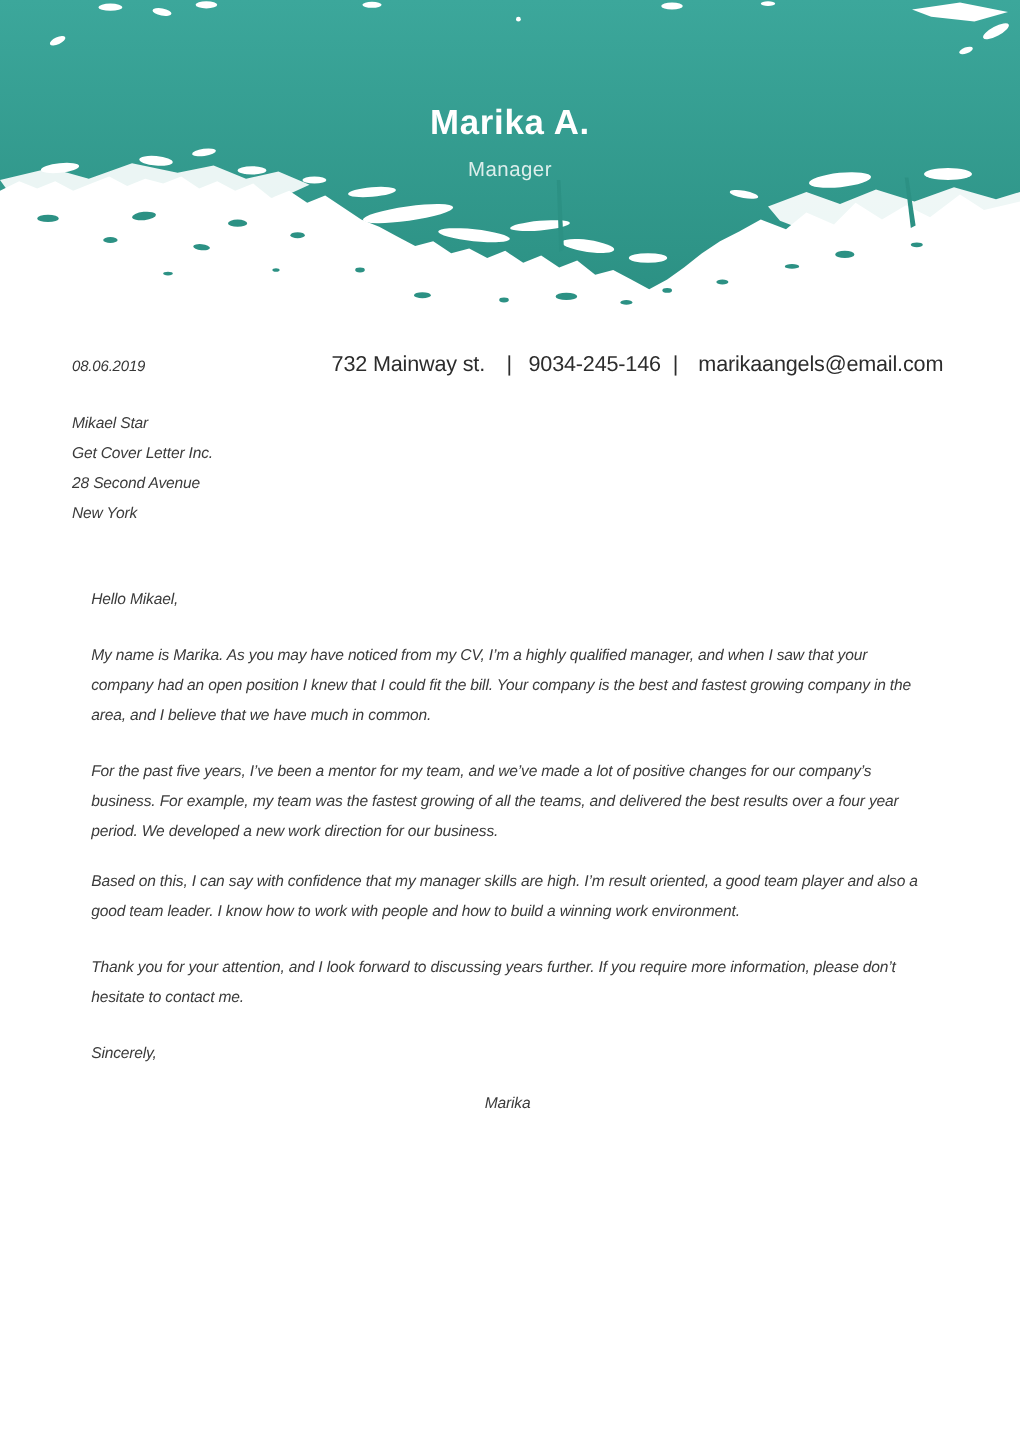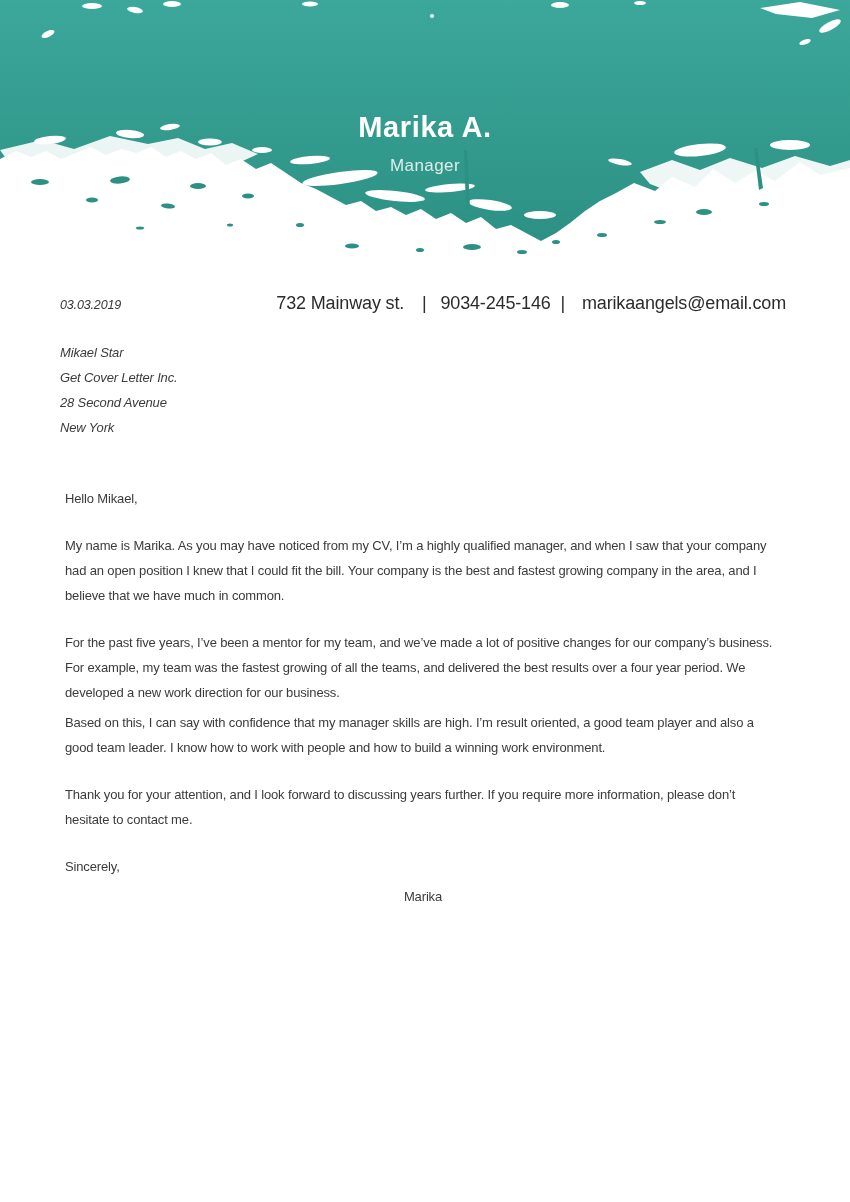--- a/index.html
+++ b/index.html
@@ -6,21 +6,21 @@
   html, body { margin: 0; padding: 0; background: #ffffff; }
   body { width: 850px; height: 1202px; font-family: "Liberation Sans", sans-serif; }
   .page { position: relative; width: 850px; height: 1202px; background: #ffffff; overflow: hidden; }
 
   
   .banner { position: relative; width: 850px; height: 260px; }
   .banner svg { position: absolute; top: 0; left: 0; width: 100%; height: 100%; display: block; }
   .banner-text {
     position: absolute; top: 0; left: 0; width: 100%;
     display: flex; flex-direction: column; align-items: center;
-    padding-top: 112px; pointer-events: none;
+    padding-top: 88px; pointer-events: none;
   }
   .applicant-name {
     margin: 0; color: #ffffff; font-size: 29px; font-weight: 700;
     letter-spacing: 0.6px; line-height: 1.1;
   }
   .applicant-title {
     margin-top: 12px; color: rgba(255,255,255,0.83);
     font-size: 17px; font-weight: 400; letter-spacing: 0.4px;
   }
 
@@ -35,21 +35,21 @@
   }
   .letter-date { font-style: italic; font-size: 12.5px; color: #373737; }
   .contact { color: #2c2c2c; font-size: 18px; }
   .contact .sep { color: #2c2c2c; }
   .contact .sep-a { margin: 0 9px 0 13px; }
   .contact .sep-b { margin: 0 12px 0 5px; }
 
   .recipient { margin-top: 26px; }
   .recipient div { line-height: 25px; font-style: italic; }
 
-  p { margin: 5px; }
+  p { margin: 16px; font-style: italic; }
   .greeting { margin-top: 46px; }
   .para { margin-top: 22px; }
   .para.tight { margin-top: 2px; }
   .closing { margin-top: 22px; }
   .signature { margin-top: 0; text-align: center; }
 </style>
 </head>
 <body>
 
 <div class="page">
@@ -129,21 +129,21 @@
 
     <div class="banner-text">
       <h1 class="applicant-name">Marika A.</h1>
       <div class="applicant-title">Manager</div>
     </div>
   </header>
 
   <main class="content">
 
     <div class="meta-row">
-      <span class="letter-date">03.03.2019</span>
+      <span class="letter-date">08.06.2019</span>
       <span class="contact">
         <span>732 Mainway st.</span>
         <span class="sep sep-a">|</span>
         <span>9034-245-146</span>
         <span class="sep sep-b">|</span>
         <span>marikaangels@email.com</span>
       </span>
     </div>
 
     <div class="recipient">

